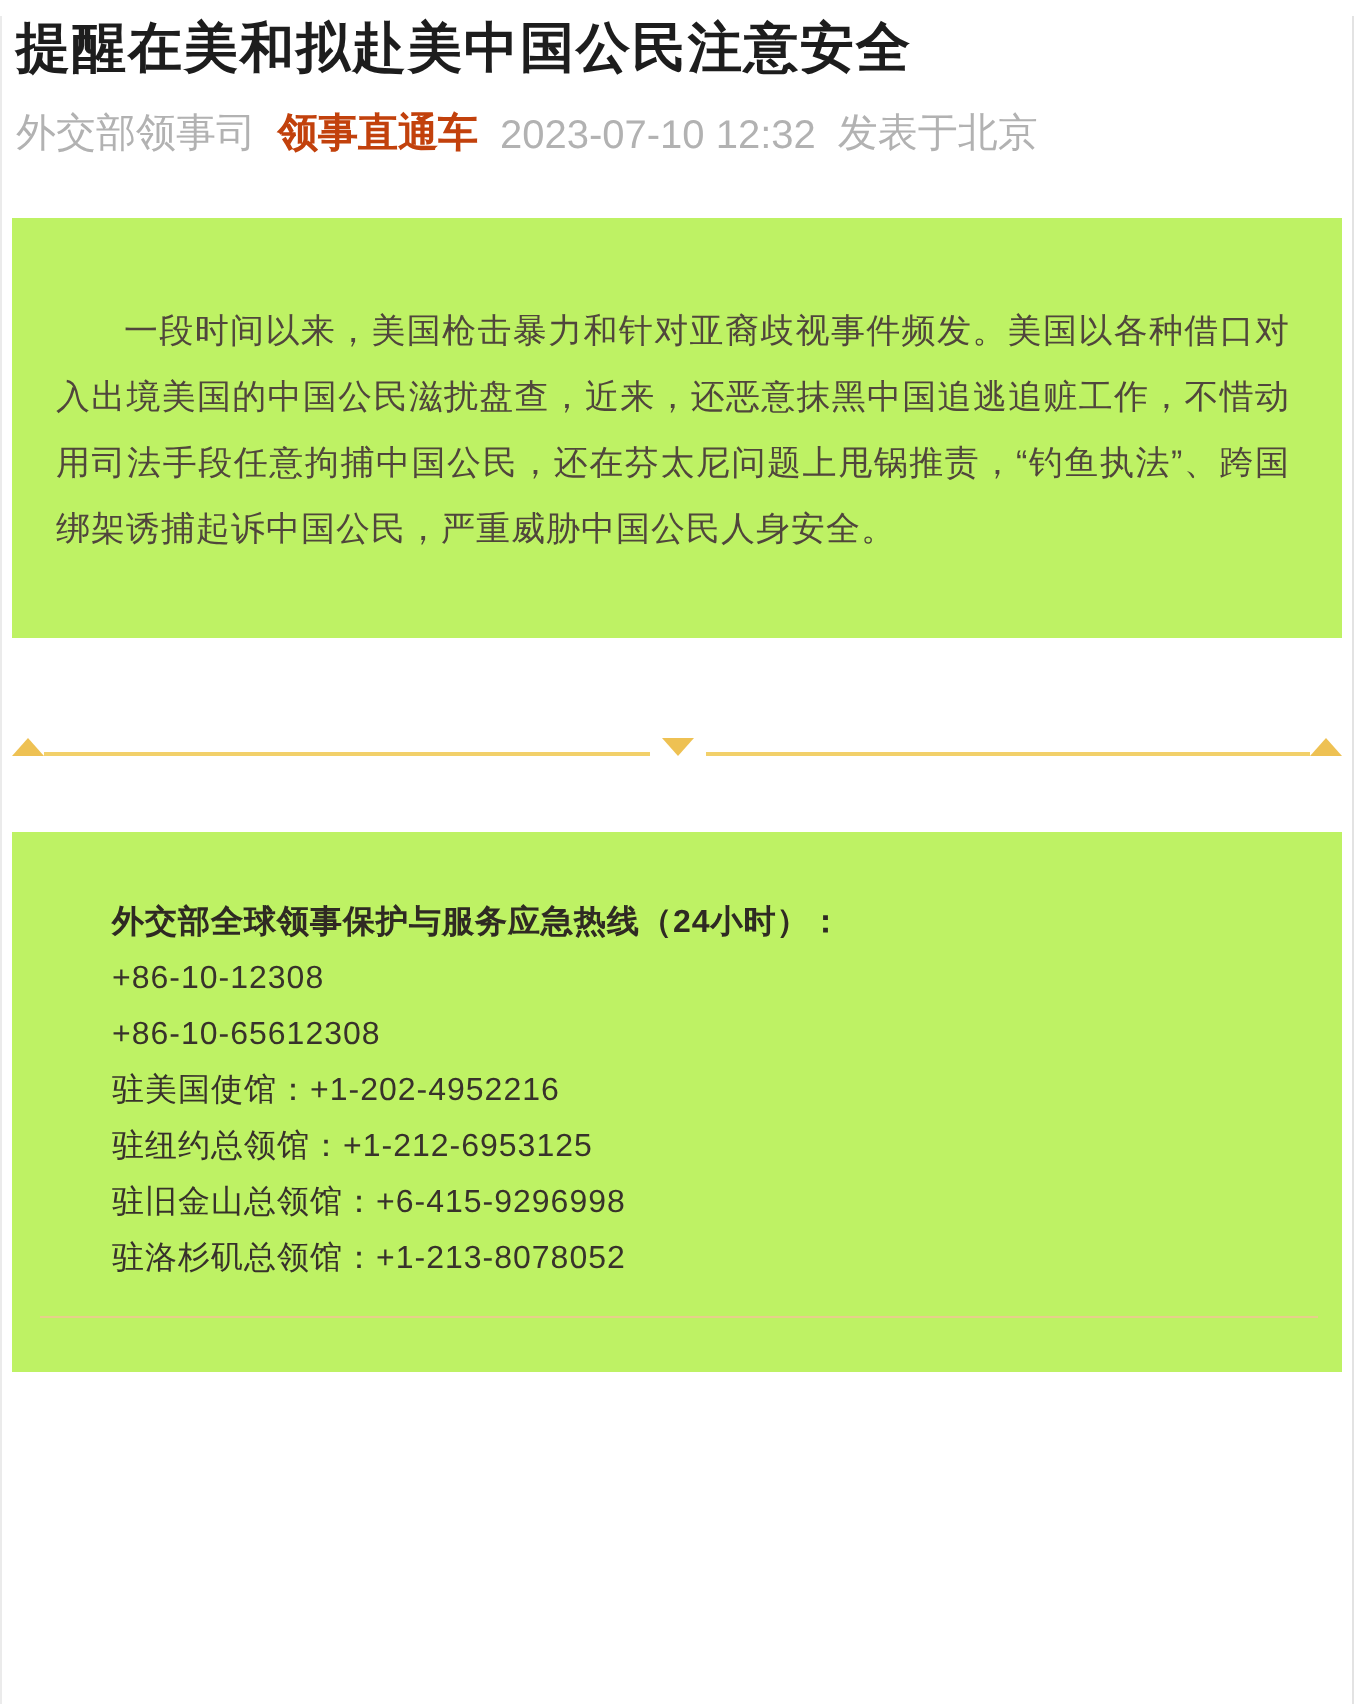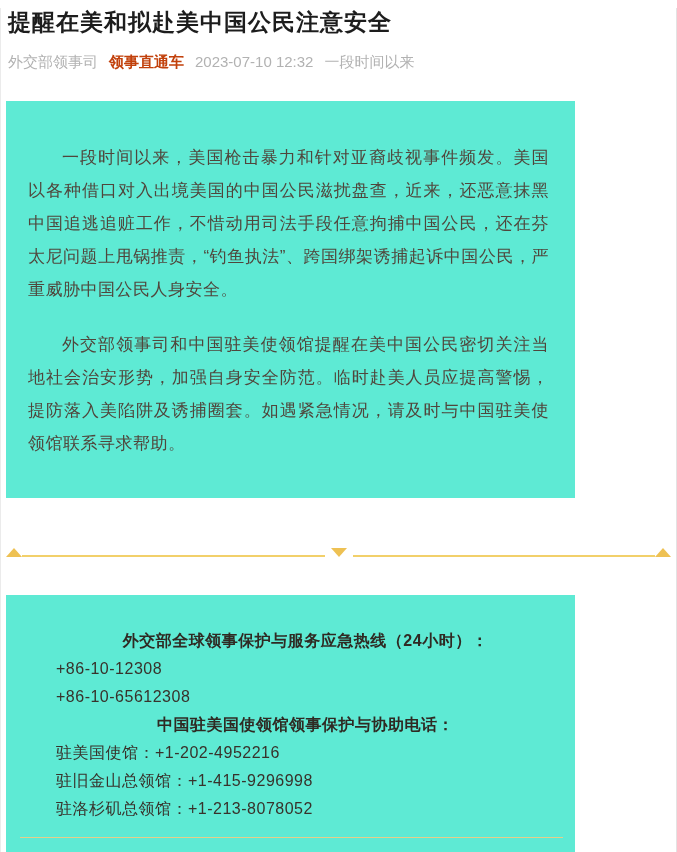--- a/index.html
+++ b/index.html
@@ -14,44 +14,43 @@
     position: relative;
     width: 677px;
     height: 852px;
     background: #fff;
     border-left: 1px solid #ebebeb;
     border-right: 1px solid #e3e3e3;
     padding: 0 2px;
   }
   .article-title {
     margin: 8px 0 0 5px;
-    font-size: 23px;
+    font-size: 27px;
     line-height: 32px;
     font-weight: bold;
     color: #1d1d1d;
     letter-spacing: 1px;
-    font-family: Liberation Mono, monospace;
   }
   .meta-row {
     margin: 13px 0 0 5px;
-    font-size: 15px;
+    font-size: 20px;
     color: #b2b2b2;
     display: flex;
-    align-items: flex-start;
+    align-items: flex-end;
   }
   .meta-row > span { margin-right: 11px; }
   .meta-account {
     color: #c2410c;
     font-weight: bold;
     cursor: pointer;
   }
   .cream-box {
-    background: #5eead4;
+    background: #bef264;
     margin: 0 3px;
-    width: 569px;
+    width: 665px;
   }
   .box-main {
     margin-top: 29px;
     padding: 40px 26px 38px 22px;
   }
   .body-para {
     font-size: 17px;
     line-height: 33px;
     color: #50463c;
     text-indent: 2em;
@@ -93,61 +92,59 @@
   }
   .hotline-line {
     font-size: 16px;
     line-height: 28px;
     color: #38322b;
     letter-spacing: 0.5px;
   }
   .hotline-heading {
     font-weight: bold;
     color: #2f2a23;
-    text-align: center;
   }
   .bottom-rule {
     margin: 14px 12px 0 14px;
     height: 0;
     border-top: 1px solid #e6cf8a;
   }
 </style>
 </head>
 <body>
 
 <div class="page">
 
   <h1 class="article-title">提醒在美和拟赴美中国公民注意安全</h1>
 
   <div class="meta-row">
     <span>外交部领事司</span>
     <span class="meta-account">领事直通车</span>
     <span>2023-07-10 12:32</span>
-    <span>一段时间以来</span>
+    <span>发表于北京</span>
   </div>
 
   <div class="cream-box box-main">
     <p class="body-para">一段时间以来，美国枪击暴力和针对亚裔歧视事件频发。美国以各种借口对入出境美国的中国公民滋扰盘查，近来，还恶意抹黑中国追逃追赃工作，不惜动用司法手段任意拘捕中国公民，还在芬太尼问题上甩锅推责，“钓鱼执法”、跨国绑架诱捕起诉中国公民，严重威胁中国公民人身安全。</p>
-    <p class="body-para">外交部领事司和中国驻美使领馆提醒在美中国公民密切关注当地社会治安形势，加强自身安全防范。临时赴美人员应提高警惕，提防落入美陷阱及诱捕圈套。如遇紧急情况，请及时与中国驻美使领馆联系寻求帮助。</p>
   </div>
 
   <div class="separator">
     <span class="tri-up"></span>
     <span class="sep-line"></span>
     <span class="tri-down"></span>
     <span class="sep-line"></span>
     <span class="tri-up"></span>
   </div>
 
   <div class="cream-box box-hotlines">
     <div class="hotline-content">
       <div class="hotline-line hotline-heading">外交部全球领事保护与服务应急热线（24小时）：</div>
       <div class="hotline-line">+86-10-12308</div>
       <div class="hotline-line">+86-10-65612308</div>
-      <div class="hotline-line hotline-heading">中国驻美国使领馆领事保护与协助电话：</div>
       <div class="hotline-line">驻美国使馆：+1-202-4952216</div>
-      <div class="hotline-line">驻旧金山总领馆：+1-415-9296998</div>
+      <div class="hotline-line">驻纽约总领馆：+1-212-6953125</div>
+      <div class="hotline-line">驻旧金山总领馆：+6-415-9296998</div>
       <div class="hotline-line">驻洛杉矶总领馆：+1-213-8078052</div>
     </div>
     <div class="bottom-rule"></div>
   </div>
 
 </div>
 
 </body></html>

